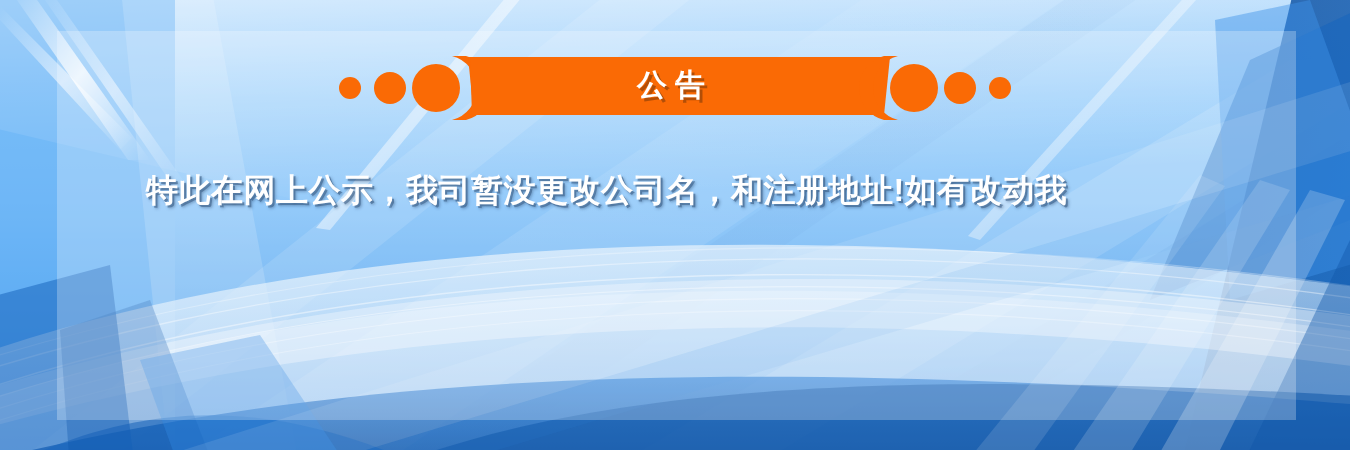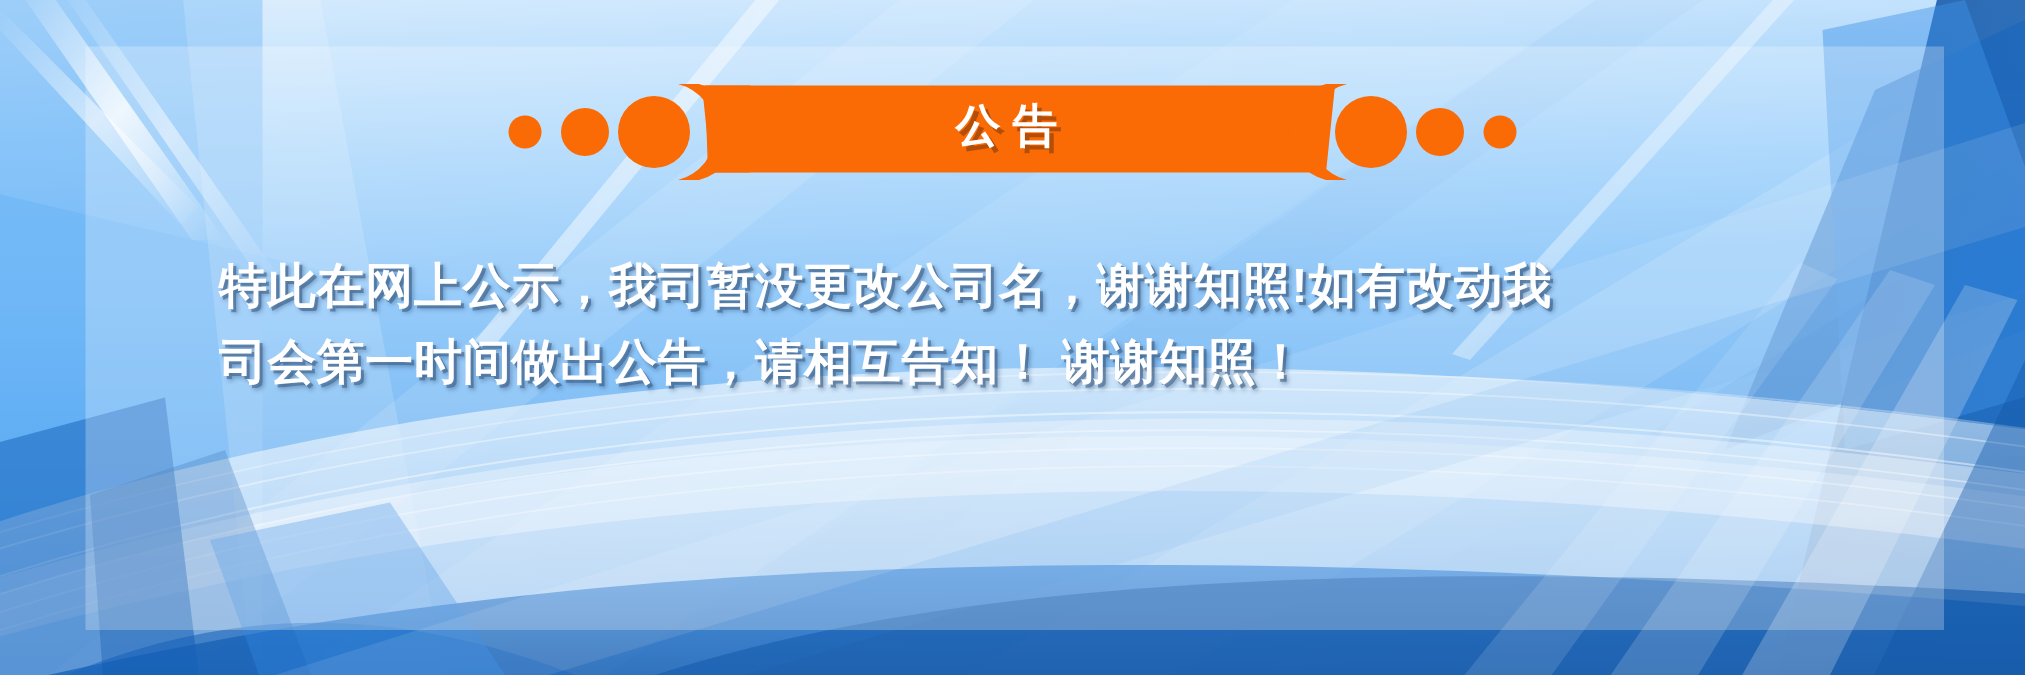--- a/index.html
+++ b/index.html
@@ -210,17 +210,16 @@
 
       <circle cx="914" cy="36" r="24" fill="#fa6a05"></circle>
       <circle cx="960" cy="36" r="16" fill="#fa6a05"></circle>
       <circle cx="1000" cy="36" r="11" fill="#fa6a05"></circle>
     </svg>
   </div>
 
   <div class="banner-title">公告</div>
 
   <div class="body-text">
-    <span class="body-line">特此在网上公示，我司暂没更改公司名，谢谢知照!如有改动我</span>
-    <span class="body-line">司会第一时间做出公告，请相互告知！ 谢谢知照！</span>
+    <span class="body-line">特此在网上公示，我司暂没更改公司名，和注册地址!如有改动我</span>
   </div>
 
 </div>
 
 </body></html>

